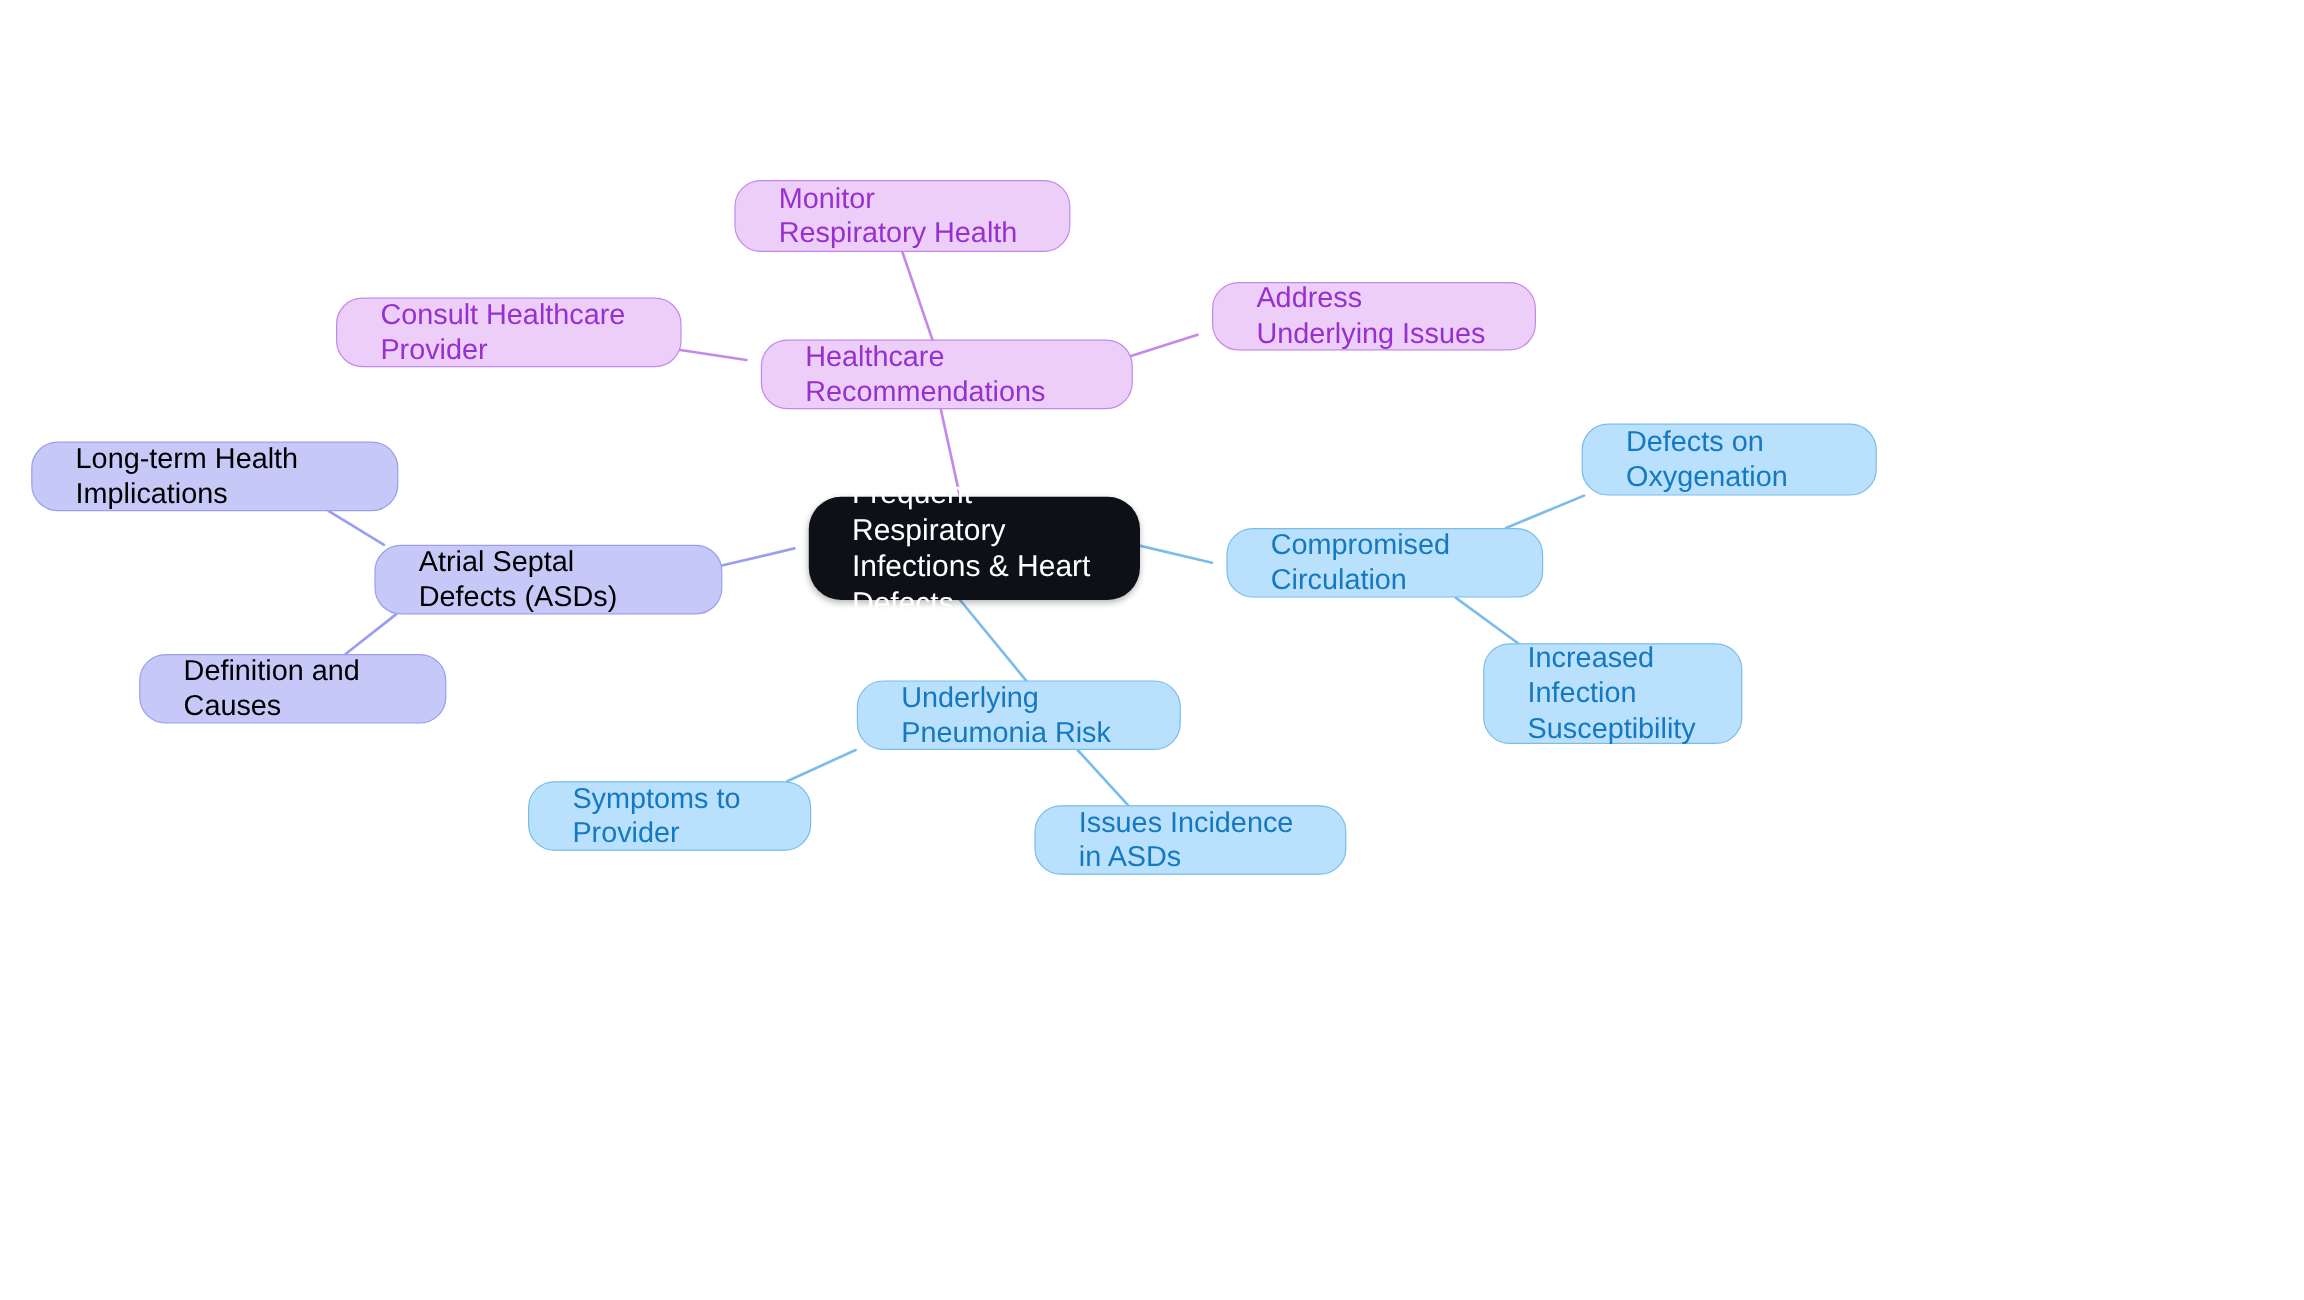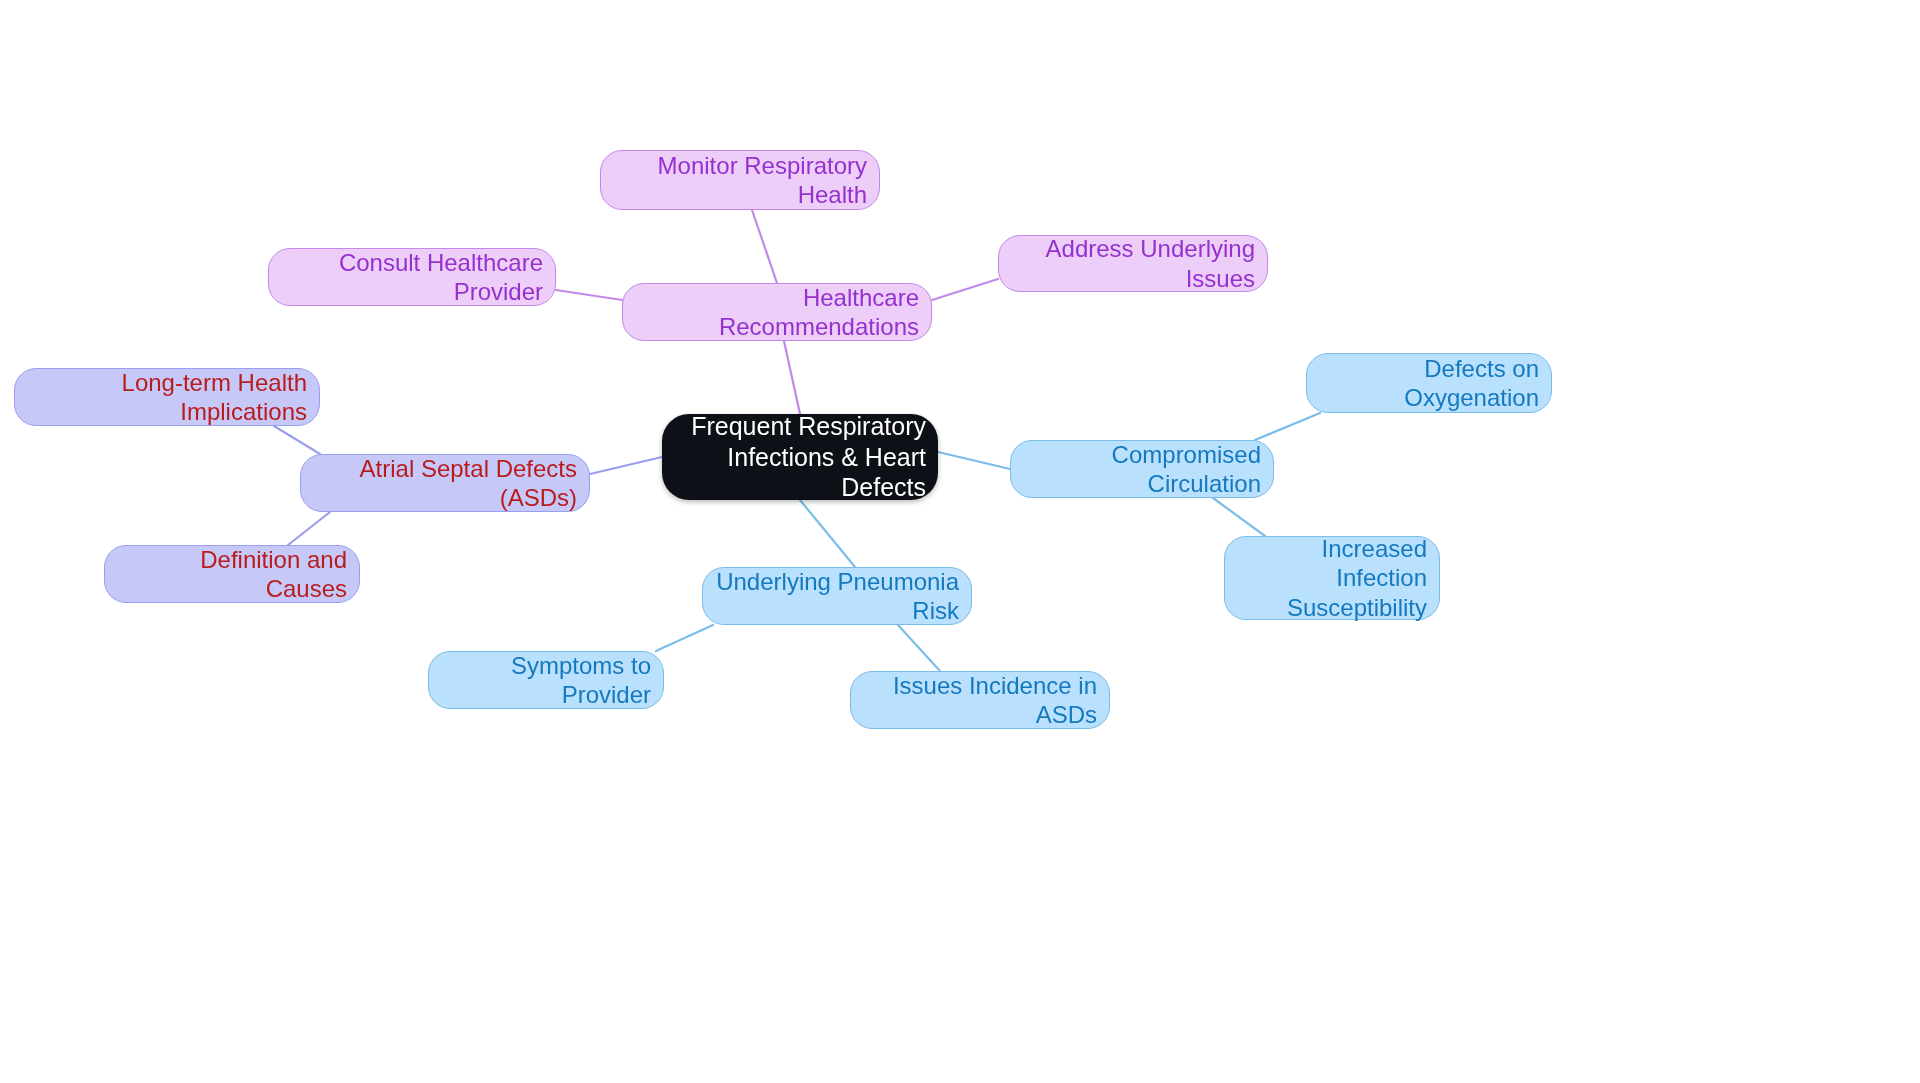--- a/index.html
+++ b/index.html
@@ -24,47 +24,48 @@
     width: 1920px;
     height: 1083px;
     pointer-events: none;
   }
   .node {
     position: absolute;
     box-sizing: border-box;
     display: flex;
     align-items: center;
     justify-content: center;
-    text-align: right;
+    text-align: left;
     border-radius: 22px;
     border-style: solid;
     border-width: 1.5px;
     line-height: 1.22;
     white-space: pre-line;
-    padding: 0 12px;
+    padding: 0 36px;
+    margin-left: 12px;
   }
   .node-root {
     background: #0d1117;
     border-color: #0d1117;
     color: #ffffff;
     font-size: 25px;
     border-radius: 27px;
     border-width: 0;
     box-shadow: 0 2px 5px rgba(0,0,0,0.28);
   }
   .node-violet {
     background: #eccef9;
     border-color: #c289ea;
     color: #9630cf;
     font-size: 24px;
   }
   .node-lavender {
     background: #c6c8f8;
     border-color: #9a9ef0;
-    color: #b91c1c;
+    color: #000000;
     font-size: 24px;
   }
   .node-blue {
     background: #b9e0fc;
     border-color: #7bbde9;
     color: #1579bf;
     font-size: 24px;
   }
 </style>
 </head>

